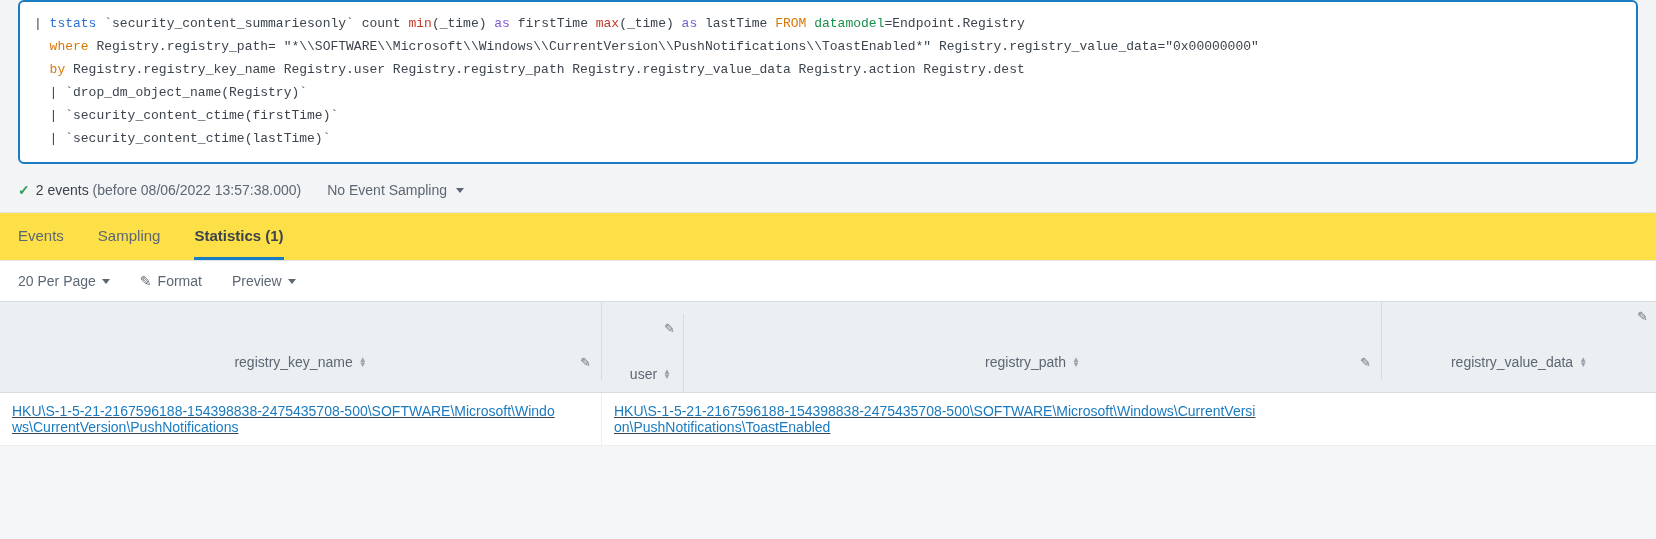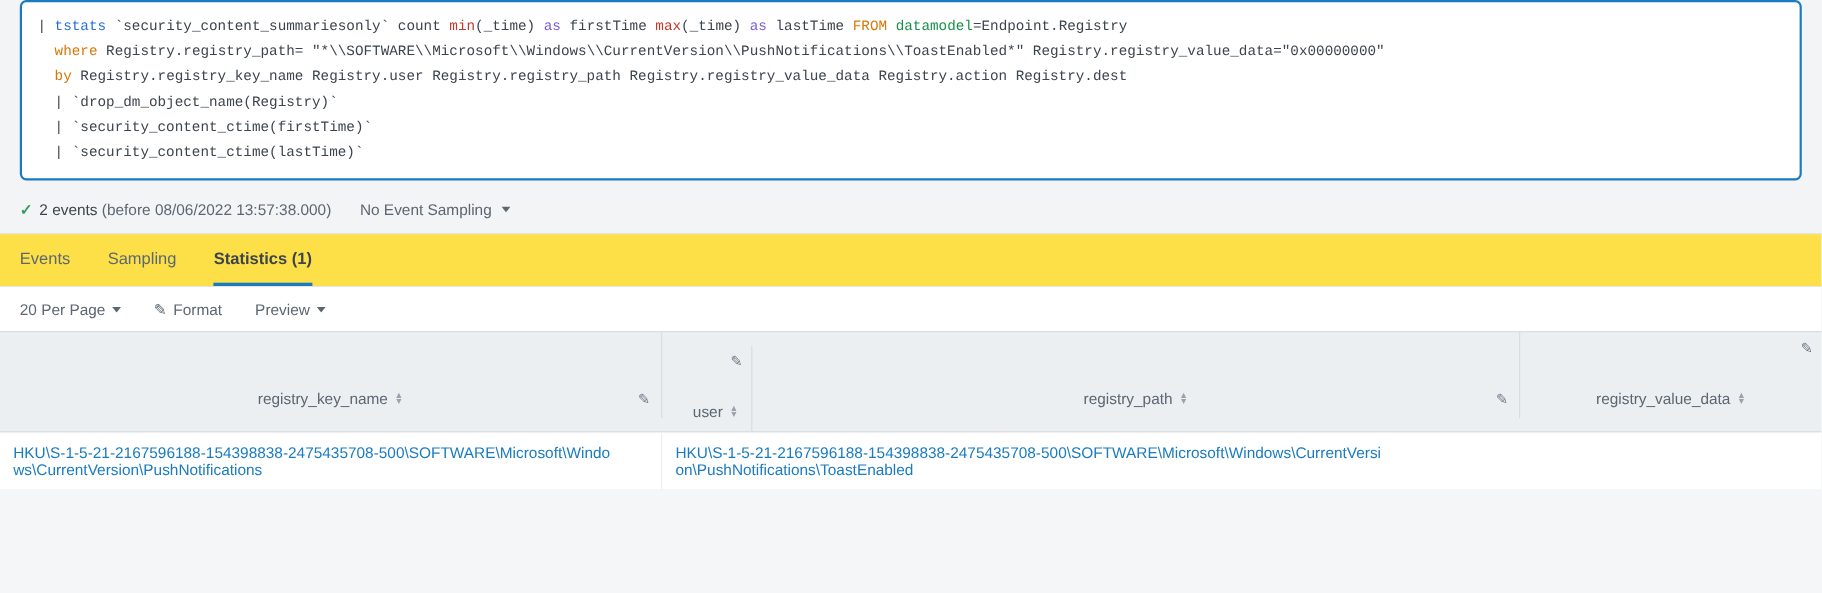--- a/index.html
+++ b/index.html
@@ -72,21 +72,21 @@
   .sort { display:inline-flex; flex-direction:column; line-height:5px; font-size:8px; color:#9aa3ad; }
   .sort span { height:5px; }
 
   .col-key  { flex: 0 0 602px; }
   .col-user { flex: 0 0 82px; margin-top: 12px; }
   .col-user .hdr-inner { width:100%; justify-content:flex-end; }
   .col-path { flex: 0 0 698px; }
   .col-val  { flex: 1 1 auto; }
 
   .tbody .tr { display:flex; border-bottom: 1px solid #eceff1; }
-  .td { color:#3c444d; border-right: 1px solid #eceff1; }
+  .td { color:#3c444d; border-right: 1px solid #eceff1; text-decoration: underline; }
   .td.link a { color:#1a7bc0; text-decoration:none; word-break:break-all; }
   .td.right { text-align:right; }
   .td.col-key { padding-right: 40px; }
   .td.col-path{ padding-right: 40px; }
 
   .pencil-ico::before { content:"\270E"; }
   .fmt-ico::before { content:"\270E"; }
 </style>
 </head>
 <body>

